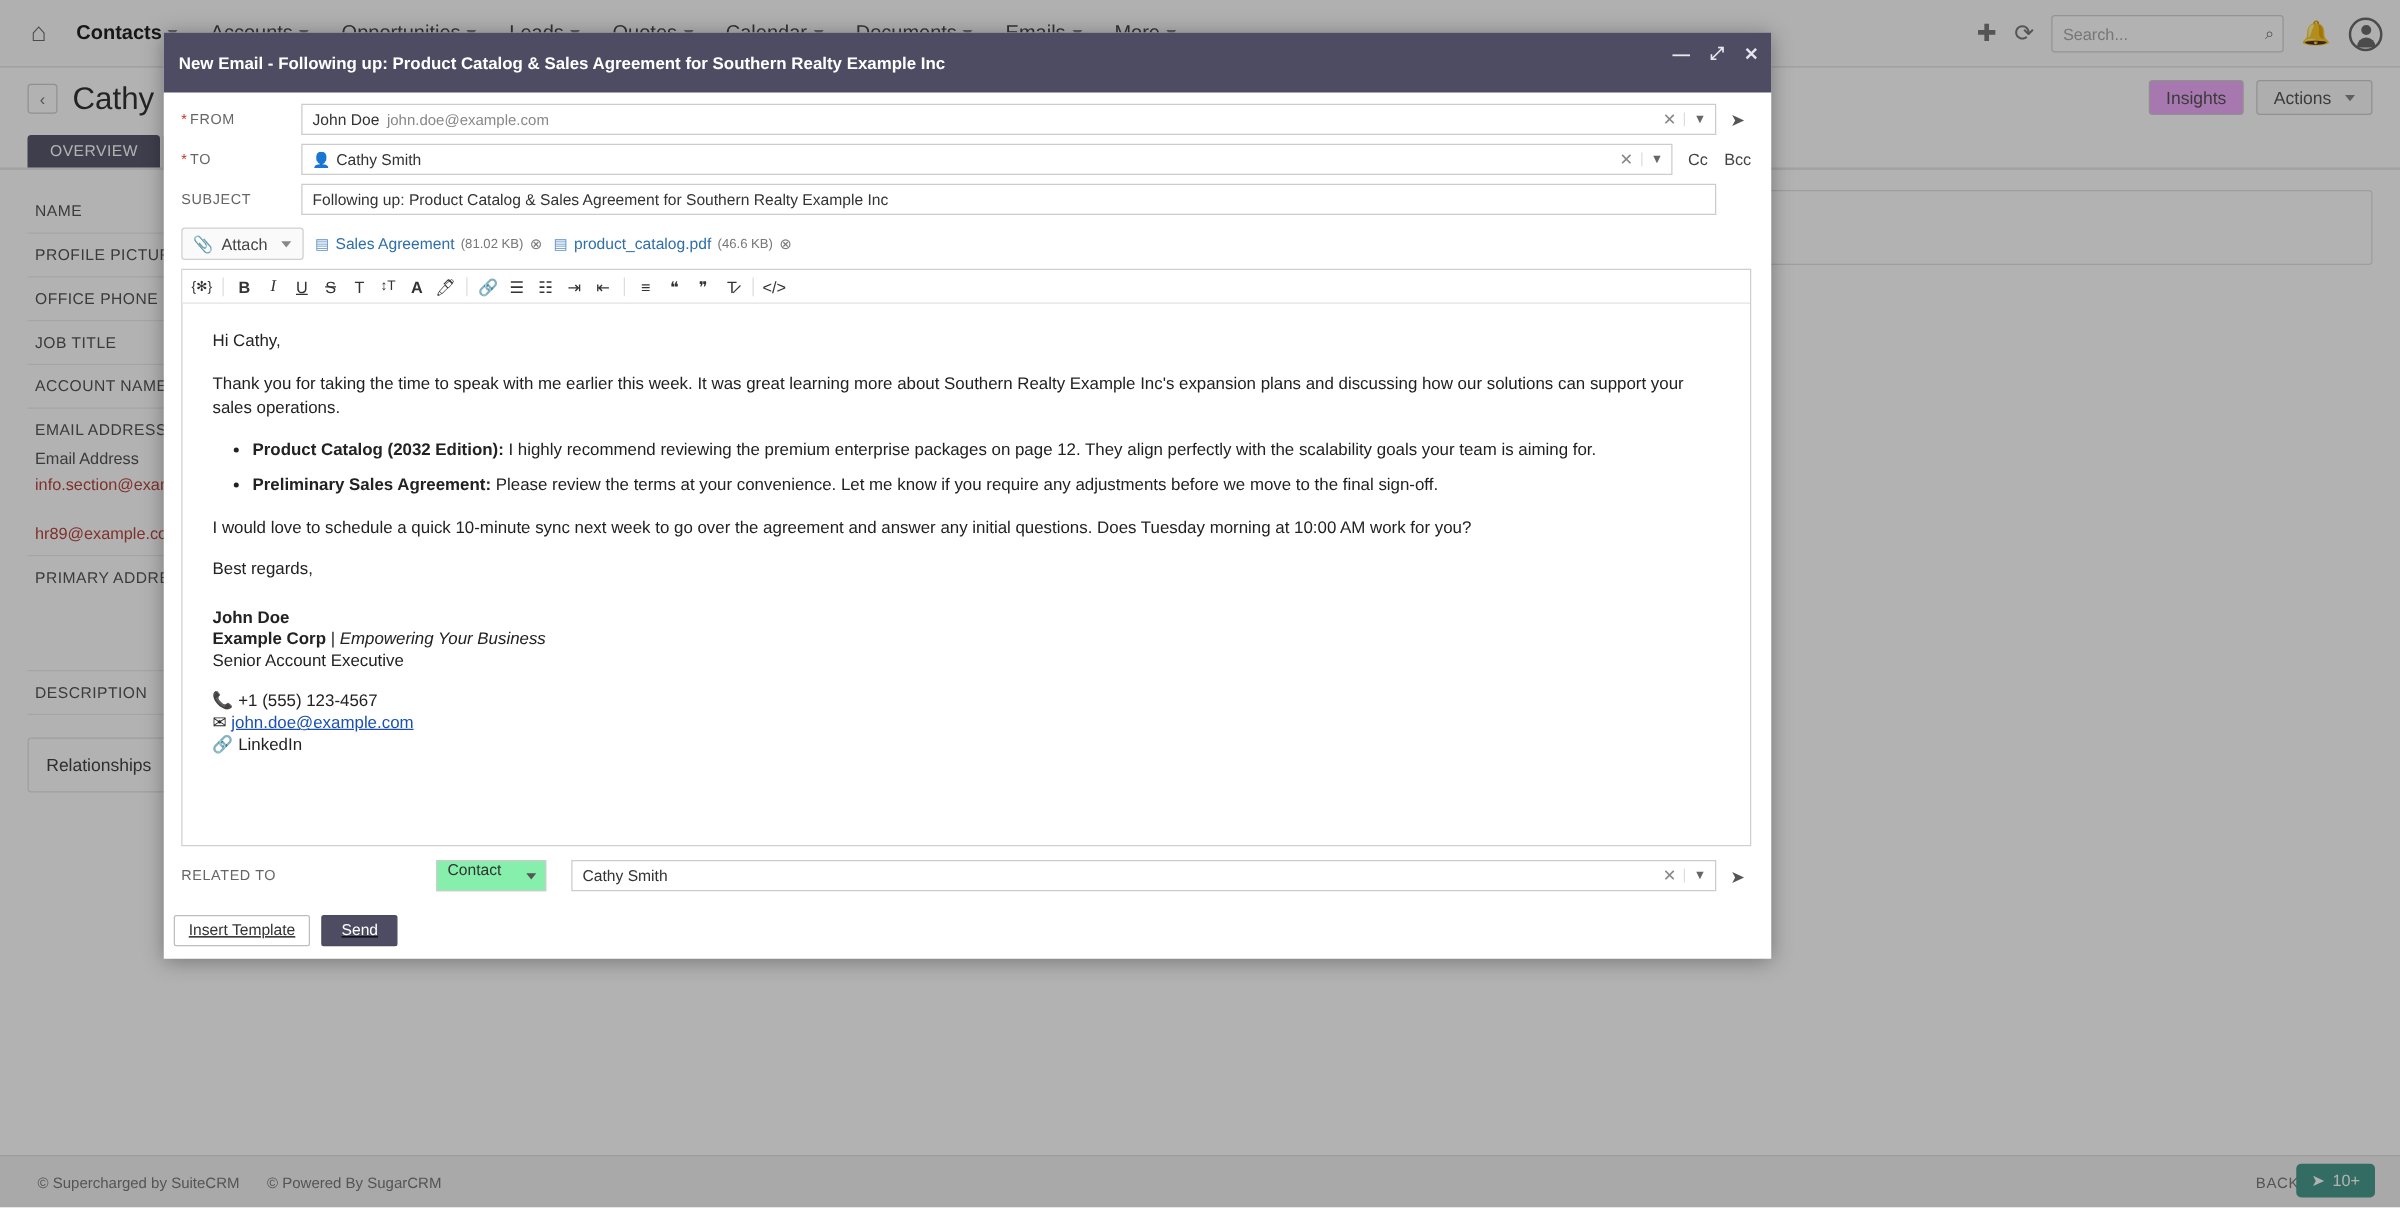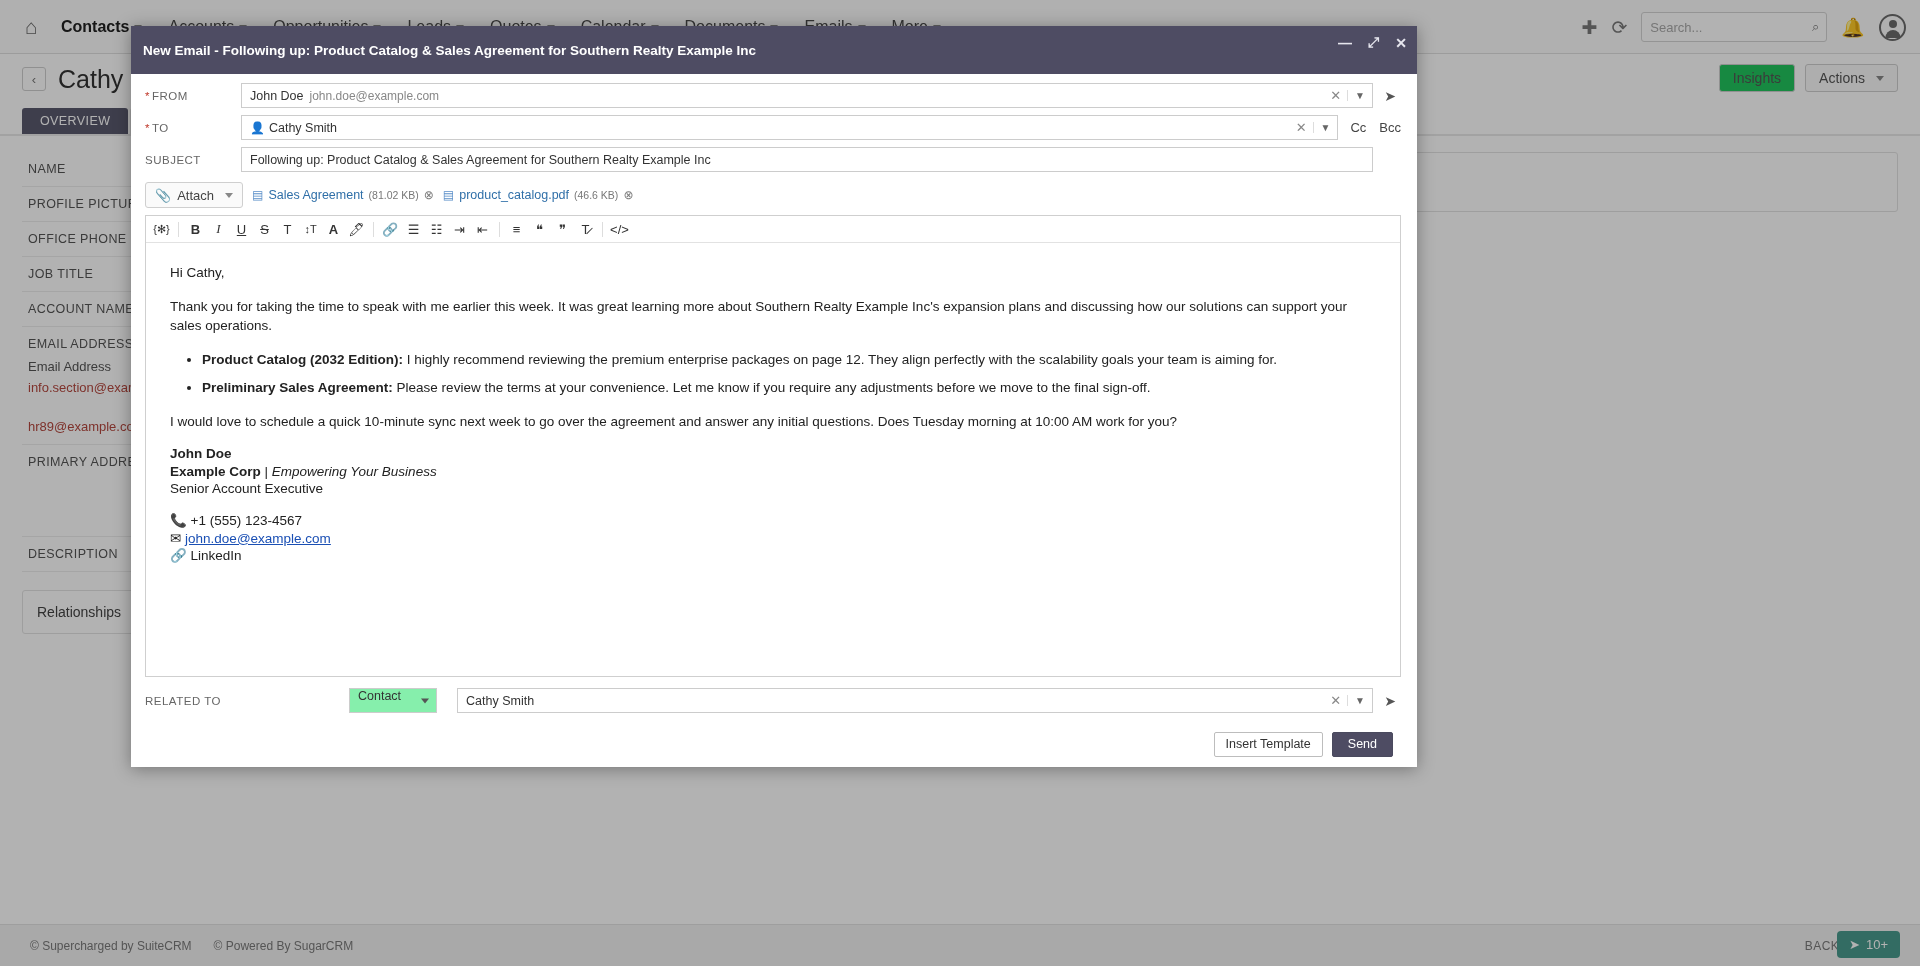--- a/index.html
+++ b/index.html
@@ -95,21 +95,21 @@
     margin-right: 12px;
   }
   .rectitle { font-size: 25px; color: #333; }
   .recordhead-right {
     position: absolute; right: 22px; top: 10px;
     display: flex; align-items: center; gap: 10px;
   }
   .btn-lite {
     height: 28px; padding: 0 13px;
     border: 1px solid #cfcfcf; border-radius: 3px;
-    background: #22c55e; color: #555; font-size: 14px;
+    background: #f0abfc; color: #555; font-size: 14px;
     display: flex; align-items: center;
   }
   .btn-action {
     height: 28px; padding: 0 13px;
     border: 1px solid #cfcfcf; border-radius: 3px;
     background: #fafafa; color: #555; font-size: 14px;
     display: flex; align-items: center; gap: 6px;
   }
   .tabsrow {
     display: flex;
@@ -356,23 +356,24 @@
   }
   .rel-select .cv {
     position: absolute; right: 7px; top: 50%;
     transform: translateY(-50%);
     border-left: 4px solid transparent;
     border-right: 4px solid transparent;
     border-top: 5px solid #555;
   }
   .modal-footer {
     height: 46px;
-    display: flex; align-items: center; justify-content: flex-end;
+    display: flex; align-items: center; justify-content: flex-start;
     gap: 9px;
-    padding: 0 24px;
+    padding: 0 8px;
+    text-decoration: underline;
   }
   .btn-template {
     height: 25px; padding: 0 11px;
     border: 1px solid #bdbdbd;
     background: #fff;
     font-size: 12.5px; color: #333;
     display: flex; align-items: center;
     border-radius: 2px;
   }
   .btn-send {
@@ -568,20 +569,21 @@
         <p>Thank you for taking the time to speak with me earlier this week. It was great learning more about Southern Realty Example Inc's expansion plans and discussing how our solutions can support your sales operations.</p>
         <ul>
           <li>
             <strong>Product Catalog (2032 Edition):</strong><span> I highly recommend reviewing the premium enterprise packages on page 12. They align perfectly with the scalability goals your team is aiming for.</span>
           </li>
           <li>
             <strong>Preliminary Sales Agreement:</strong><span> Please review the terms at your convenience. Let me know if you require any adjustments before we move to the final sign-off.</span>
           </li>
         </ul>
         <p>I would love to schedule a quick 10-minute sync next week to go over the agreement and answer any initial questions. Does Tuesday morning at 10:00 AM work for you?</p>
+        <p style="margin-bottom:20px">Best regards,</p>
         <div class="sig-line">
           <div style="font-weight:bold">John Doe</div>
           <div>
             <strong>Example Corp</strong><span> | </span><span class="em">Empowering Your Business</span>
           </div>
           <div>Senior Account Executive</div>
           <div style="height:14px"></div>
           <div><span>📞</span> <span>+1 (555) 123-4567</span></div>
           <div><span>✉</span> <span class="lnk">john.doe@example.com</span></div>
           <div><span>🔗</span> <span>LinkedIn</span></div>

